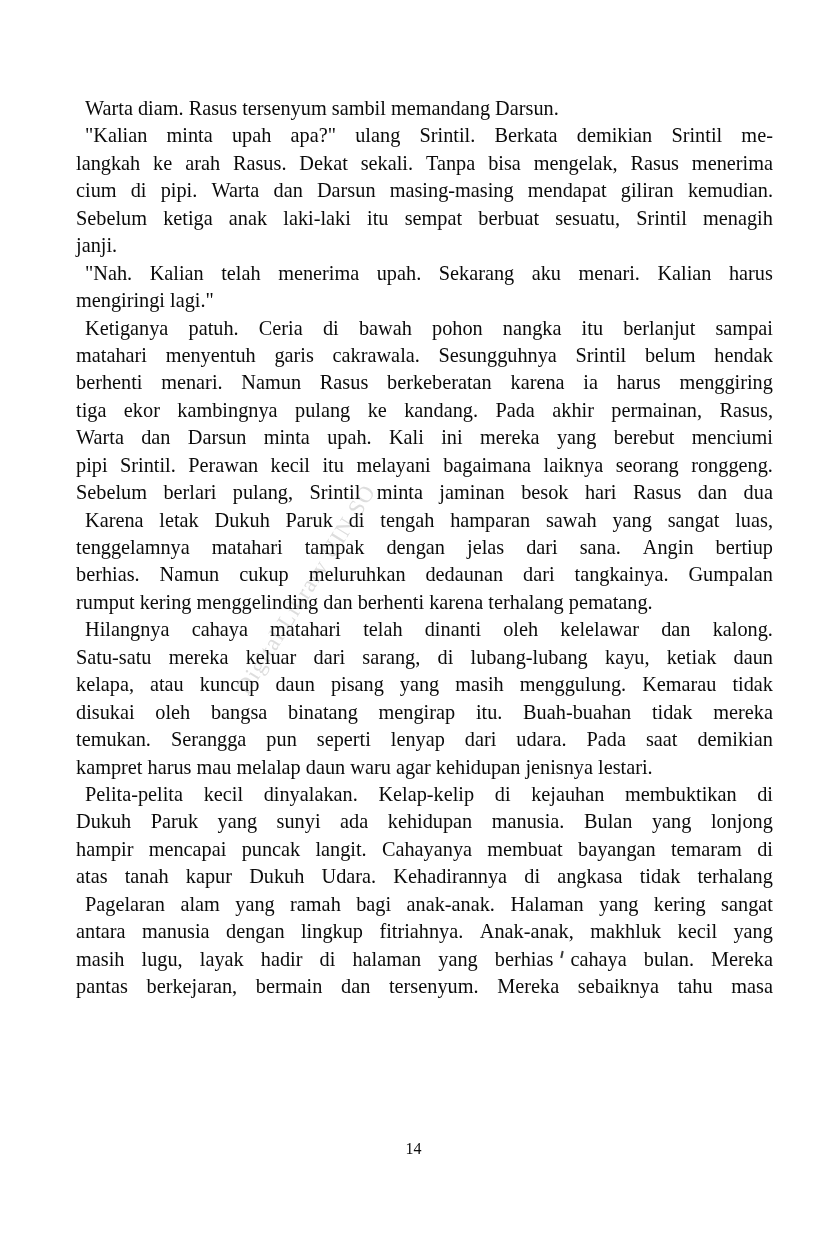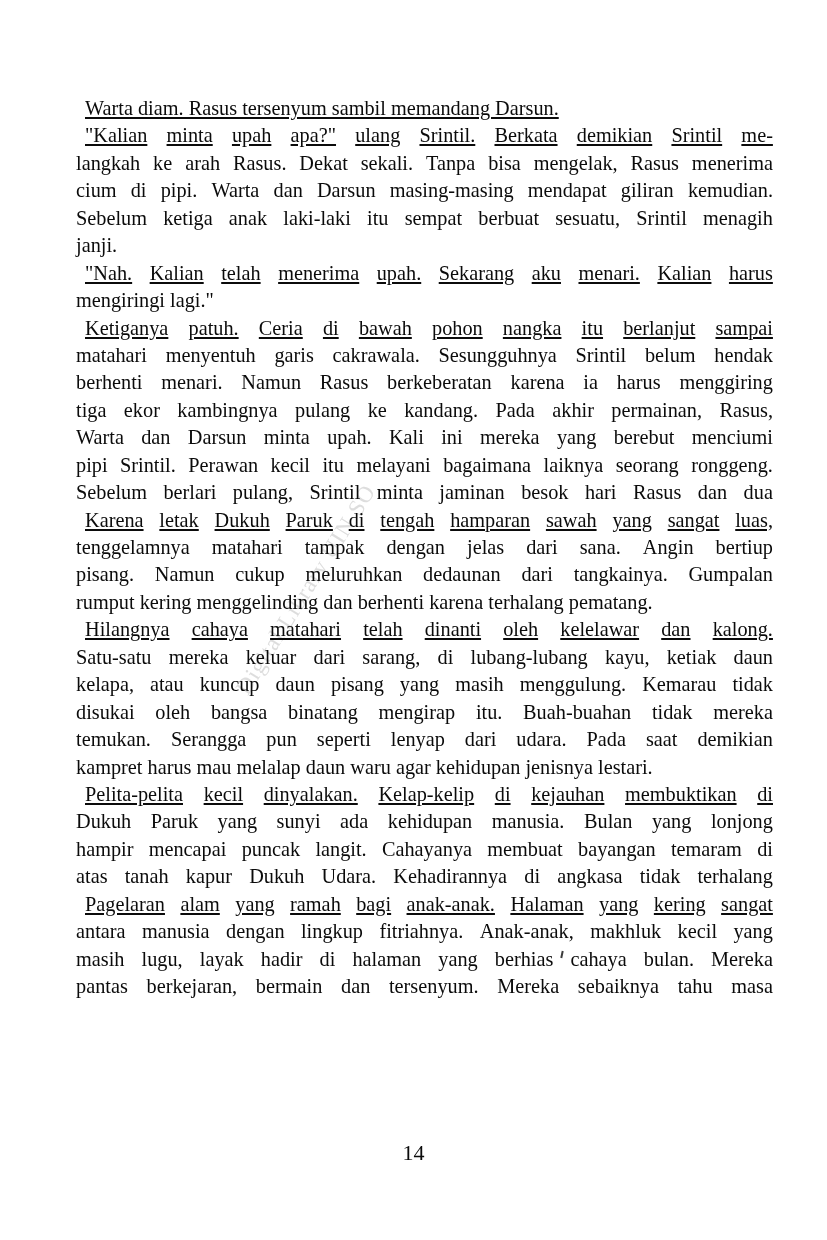--- a/index.html
+++ b/index.html
@@ -68,40 +68,39 @@
     white-space: pre;
   }
 
   
   .line.flush {
     display: block;
   }
 
   .indent {
     padding-left: 9px;
-    text-decoration: underline;
   }
 
   
   .speck {
     position: absolute;
     width: 2px;
     height: 7px;
     background: #1a1a1a;
     transform: rotate(12deg);
     opacity: .85;
   }
 
   .folio {
     position: absolute;
     top: 1140px;
     left: 0;
     width: 827px;
     text-align: center;
-    font-size: 22px;
+    font-size: 16px;
     color: #0b0b0b;
   }
 </style>
 </head>
 <body>
 
 <div class="page">
 
   <div class="watermark">Digital Library UIN SO</div>
 
@@ -280,21 +279,21 @@
           <span>matahari</span>
           <span>tampak</span>
           <span>dengan</span>
           <span>jelas</span>
           <span>dari</span>
           <span>sana.</span>
           <span>Angin</span>
           <span>bertiup</span>
         </div>
         <div class="line just">
-          <span>pisang.</span>
+          <span>berhias.</span>
           <span>Namun</span>
           <span>cukup</span>
           <span>meluruhkan</span>
           <span>dedaunan</span>
           <span>dari</span>
           <span>tangkainya.</span>
           <span>Gumpalan</span>
         </div>
         <div class="line flush">rumput kering menggelinding dan berhenti karena terhalang pematang.</div>
       </div>

